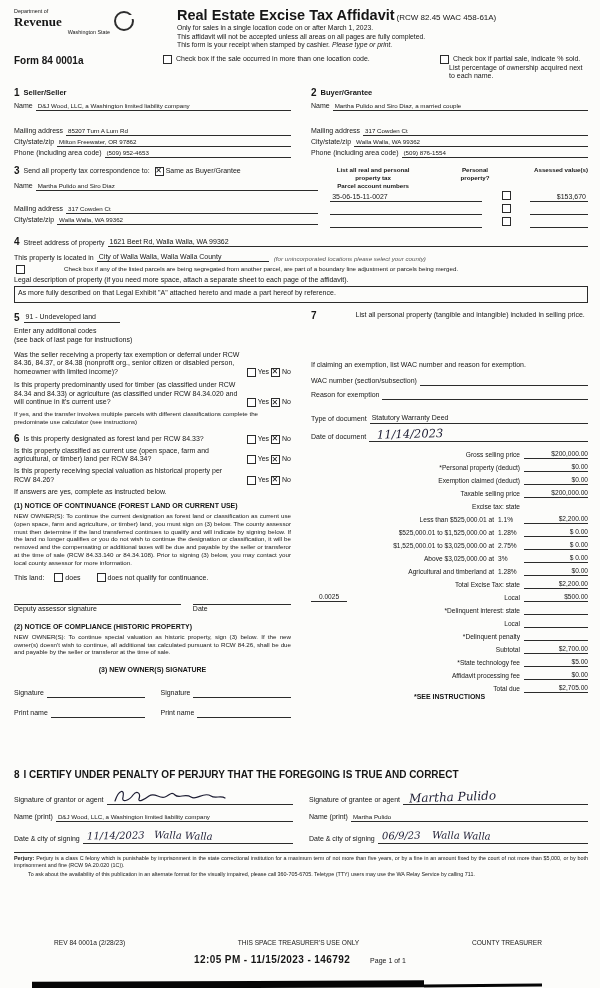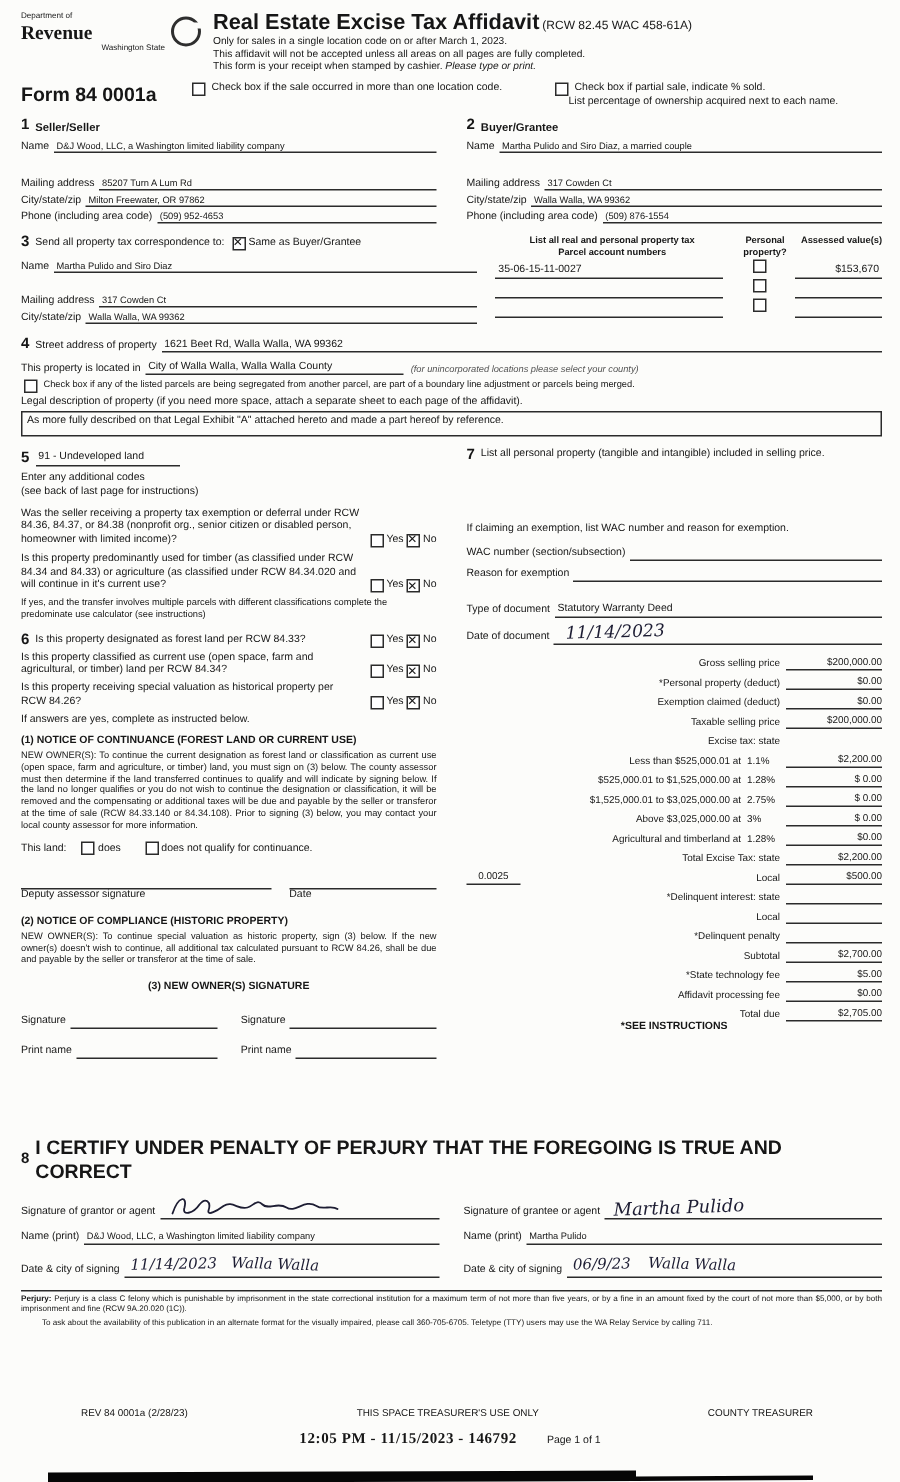--- a/index.html
+++ b/index.html
@@ -6,42 +6,42 @@
   .page{width:600px;height:988px;margin:0 auto;background:#fcfcfa;position:relative;overflow:hidden;
         font-family:"Liberation Sans","DejaVu Sans",sans-serif;font-size:7px;line-height:1.25;color:#161616;
         padding:8px 12px 0 14px;box-sizing:border-box;}
   .b{font-weight:700;}
   .i{font-style:italic;}
   .gray{color:#555;}
   .small{font-size:6.2px;}
   .tiny{font-size:5.4px;line-height:1.35;}
   .row{display:flex;align-items:flex-end;}
   .mid{align-items:center;}
-  .top{align-items:flex-start;}
+  .top{align-items:flex-start;gap:35px;}
   .grow{flex:1 1 auto;}
   .u{border-bottom:1px solid #2b2b2b;}
   .lbl{white-space:nowrap;margin-right:3px;}
   .fv{padding:0 2px;white-space:nowrap;overflow:hidden;}
   .secnum{font-weight:700;font-size:10px;line-height:1;margin-right:4px;flex:0 0 auto;}
   .sechead{font-weight:700;font-size:7.5px;}
   .cb{display:inline-block;width:7px;height:7px;border:1px solid #2b2b2b;position:relative;flex:0 0 auto;background:#fff;margin:0 2px;}
   .cb.checked::after{content:"\2715";position:absolute;left:-0.5px;top:-1.5px;width:8px;font-size:8px;font-weight:700;line-height:9px;}
   .yn{white-space:nowrap;margin-left:4px;flex:0 0 auto;display:flex;align-items:center;}
   .hand{font-family:"DejaVu Serif",serif;font-style:italic;color:#1d1d33;}
   .just{text-align:justify;}
   
   .taxrow{display:flex;align-items:flex-end;height:13px;font-size:6.6px;}
   .tlabel{flex:1;text-align:right;padding-right:4px;white-space:nowrap;overflow:hidden;}
   .trate{width:26px;flex:0 0 auto;}
   .tval{width:64px;flex:0 0 auto;border-bottom:1px solid #2b2b2b;text-align:right;white-space:nowrap;}
   .tval.noline{border-bottom:none;}
   .tpre{width:36px;flex:0 0 auto;text-align:center;}
   .sigline{height:10px;}
   .footer{position:absolute;left:14px;right:14px;bottom:22px;}
-  .stamp{font-family:Liberation Serif, serif;font-size:10px;font-weight:700;letter-spacing:.4px;}
+  .stamp{font-family:Liberation Sans, sans-serif;font-size:10px;font-weight:700;letter-spacing:.4px;}
   .artifact{position:absolute;background:#060606;}
 </style>
 </head>
 <body>
 
 <div class="page">
 
   <div class="row top">
     <div style="width:120px;display:flex;gap:4px">
       <div style="flex:1">
@@ -58,21 +58,21 @@
         <span class="b" style="font-size:14.5px;line-height:1.05">Real Estate Excise Tax Affidavit</span>
         <span style="font-size:8px">(RCW 82.45 WAC 458-61A)</span>
       </div>
       <div style="font-size:6.8px;margin-top:1px">Only for sales in a single location code on or after March 1, 2023.</div>
       <div style="font-size:6.8px">This affidavit will not be accepted unless all areas on all pages are fully completed.</div>
       <div style="font-size:6.8px"><span>This form is your receipt when stamped by cashier. </span><span class="i">Please type or print.</span></div>
     </div>
   </div>
 
   <div class="row top" style="margin-top:5px">
-    <div class="b" style="font-size:13px;width:112px">Form 84 0001a</div>
+    <div class="b" style="font-size:10px;width:112px">Form 84 0001a</div>
     <div style="width:242px;display:flex;align-items:flex-start">
       <span class="cb"></span>
       <span style="margin-left:2px">Check box if the sale occurred in more than one location code.</span>
     </div>
     <div style="flex:1">
       <div style="display:flex;align-items:flex-start">
         <span class="cb"></span>
         <span style="margin-left:2px">Check box if partial sale, indicate % sold.</span>
       </div>
       <div style="margin-left:11px">List percentage of ownership acquired next to each name.</div>
@@ -419,21 +419,21 @@
           </div>
       </div>
 
       <div class="b" style="text-align:center">*SEE INSTRUCTIONS</div>
     </div>
   </div>
 
   <div style="margin-top:10px">
     <div class="row mid">
       <span class="secnum">8</span>
-      <span class="b" style="font-size:13px">I CERTIFY UNDER PENALTY OF PERJURY THAT THE FOREGOING IS TRUE AND CORRECT</span>
+      <span class="b" style="font-size:10px">I CERTIFY UNDER PENALTY OF PERJURY THAT THE FOREGOING IS TRUE AND CORRECT</span>
     </div>
     <div style="display:flex;margin-top:5px">
       <div style="width:50%;padding-right:14px">
         <div class="row" style="height:18px">
           <span class="lbl">Signature of grantor or agent</span>
           <span class="u grow" style="position:relative;height:18px">
             <svg width="118" height="20" viewBox="0 0 118 20" style="position:absolute;left:4px;bottom:-3px">
               <path d="M4 14 C8 2 14 2 12 10 C10 16 18 14 22 8 C26 3 30 6 28 12 C27 16 34 12 38 9 C44 5 48 12 54 10 C58 9 60 4 64 8 C68 12 74 6 80 10 C86 14 92 4 100 9 C104 12 110 8 114 11" fill="none" stroke="#1d1d33" stroke-width="1.2" stroke-linecap="round"></path>
             </svg>
           </span>

